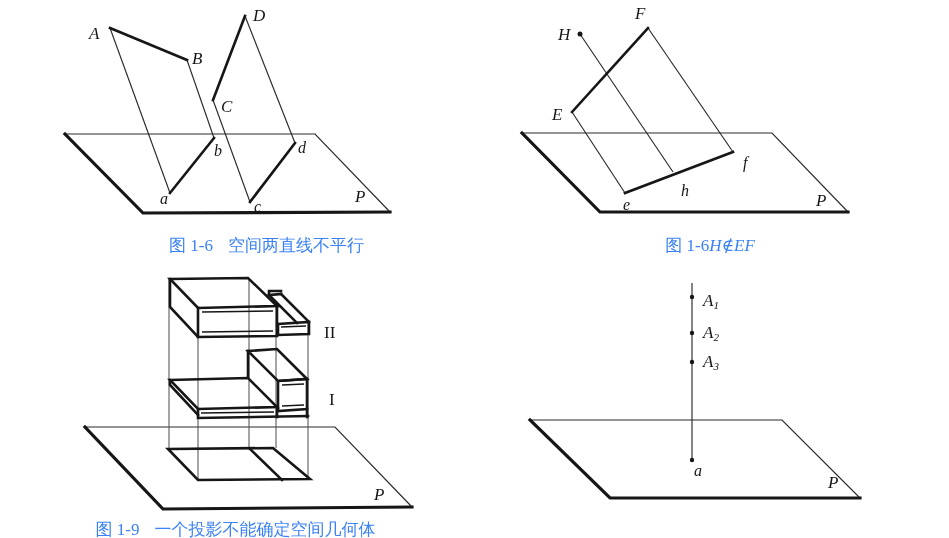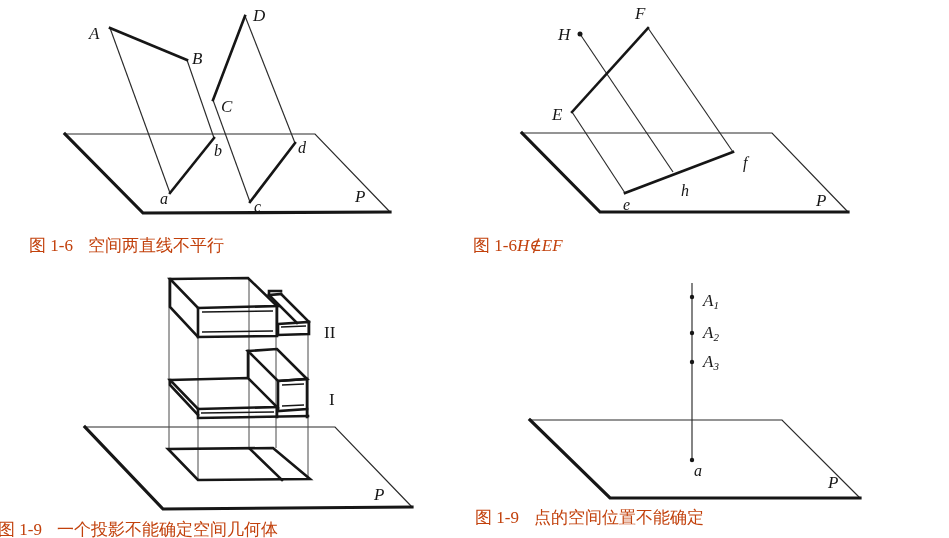--- a/index.html
+++ b/index.html
@@ -1,21 +1,21 @@
 <!DOCTYPE html>
 <html><head>
 <meta charset="utf-8">
 <style>
   html,body{margin:0;padding:0;background:#fff;}
   .page{position:relative;width:949px;height:538px;background:#fff;overflow:hidden;
         font-family:"Liberation Serif","DejaVu Serif",serif;}
   .panel{position:absolute;}
   .panel svg{position:absolute;left:0;top:0;display:block;}
-  .caption{position:absolute;left:0;width:100%;text-align:left;
-           font-size:17px;color:#c2410c;white-space:nowrap;}
+  .caption{position:absolute;left:0;width:100%;text-align:center;
+           font-size:17px;color:#3b82f6;white-space:nowrap;}
   .caption .ctitle{margin-left:15px;}
   .caption .cmath{font-style:italic;
                   font-family:"Liberation Serif","DejaVu Serif","DejaVu Sans",serif;}
   
   .thin{stroke:#2b2b2b;stroke-width:1.15;fill:none;}
   .bold{stroke:#161616;stroke-width:2.6;fill:none;stroke-linecap:square;stroke-linejoin:miter;}
   .pbold{stroke:#161616;stroke-width:3.2;fill:none;stroke-linecap:square;}
   .cons{stroke:#4a4a4a;stroke-width:1;fill:none;}
   .inner{stroke:#161616;stroke-width:1.3;fill:none;}
   .dot{fill:#161616;stroke:none;}
@@ -155,18 +155,15 @@
         <circle class="dot" cx="205" cy="73" r="2.2"></circle>
         <circle class="dot" cx="205" cy="102" r="2.2"></circle>
         <circle class="dot" cx="205" cy="200" r="2.2"></circle>
       </g>
       <text class="pl" x="216" y="46"><tspan>A</tspan><tspan class="sub" dy="3">1</tspan></text>
       <text class="pl" x="216" y="78"><tspan>A</tspan><tspan class="sub" dy="3">2</tspan></text>
       <text class="pl" x="216" y="107"><tspan>A</tspan><tspan class="sub" dy="3">3</tspan></text>
       <text class="pls" x="207" y="216">a</text>
       <text class="pl" x="341" y="228">P</text>
     </svg>
-    <figcaption class="caption" style="top:246px;transform:translateX(-12px);">
-      <span>图 1-9</span><span class="ctitle">点的空间位置不能确定</span>
-    </figcaption>
   </figure>
 
 </div>
 
 </body></html>

